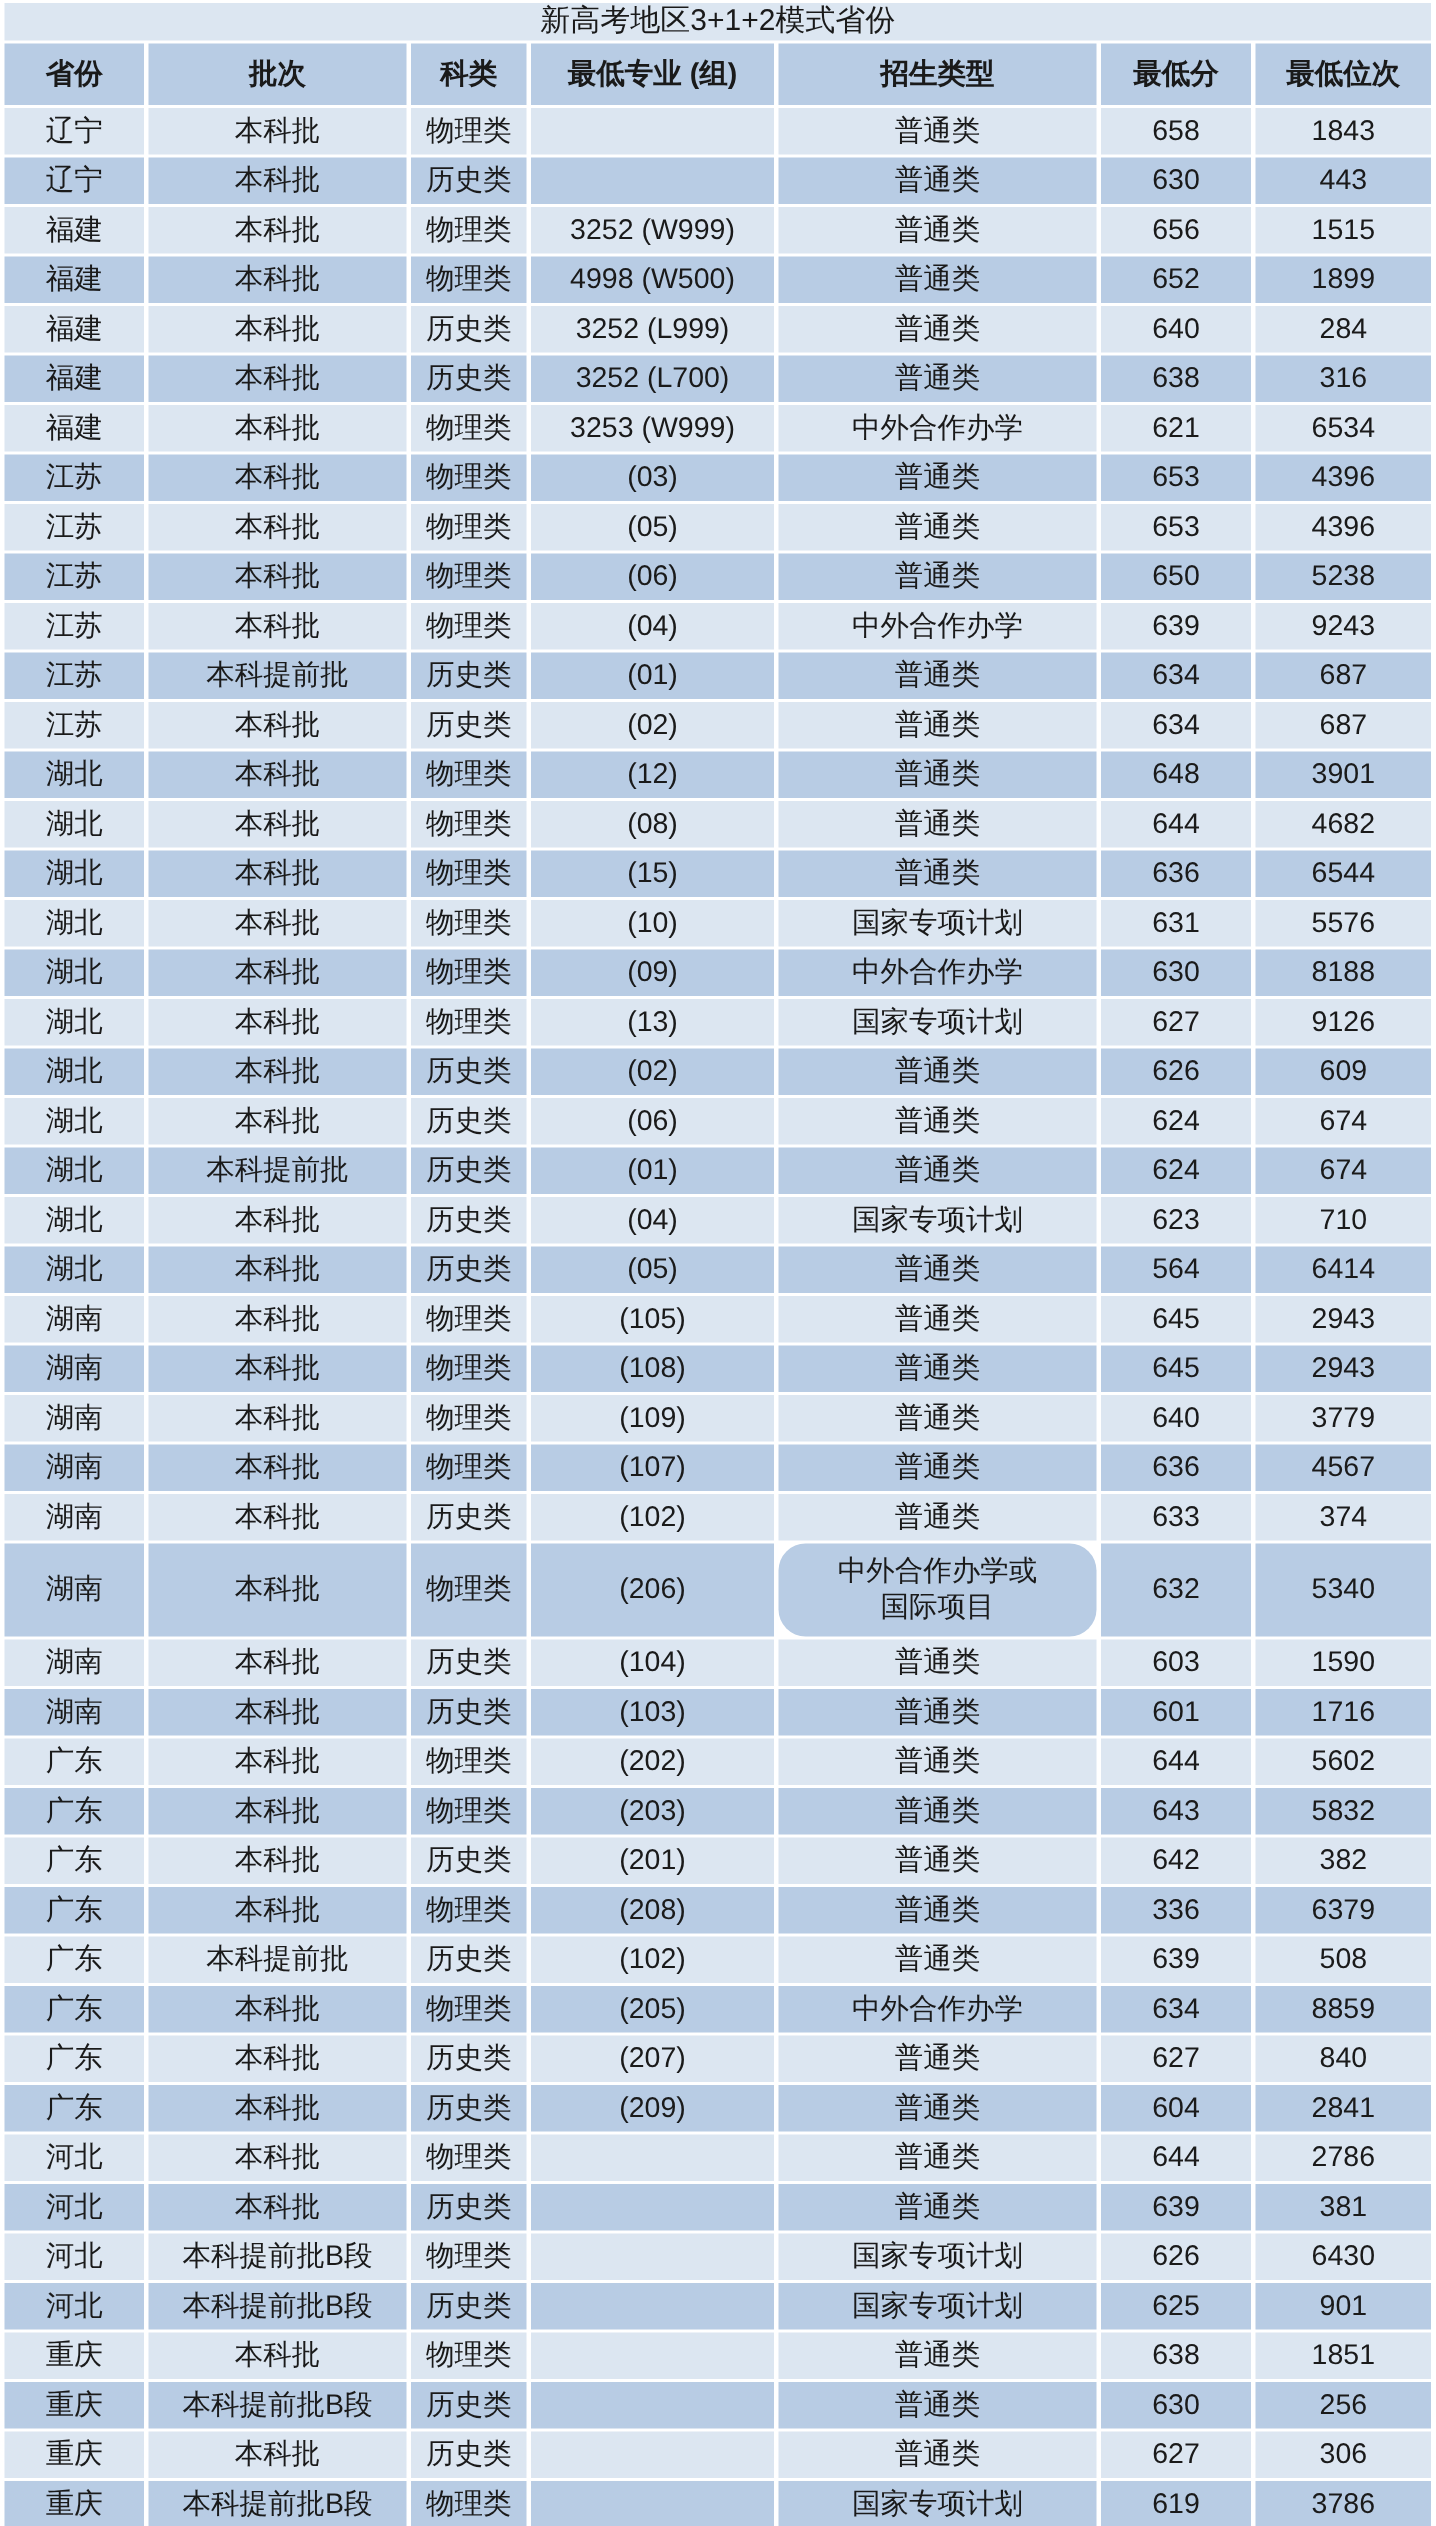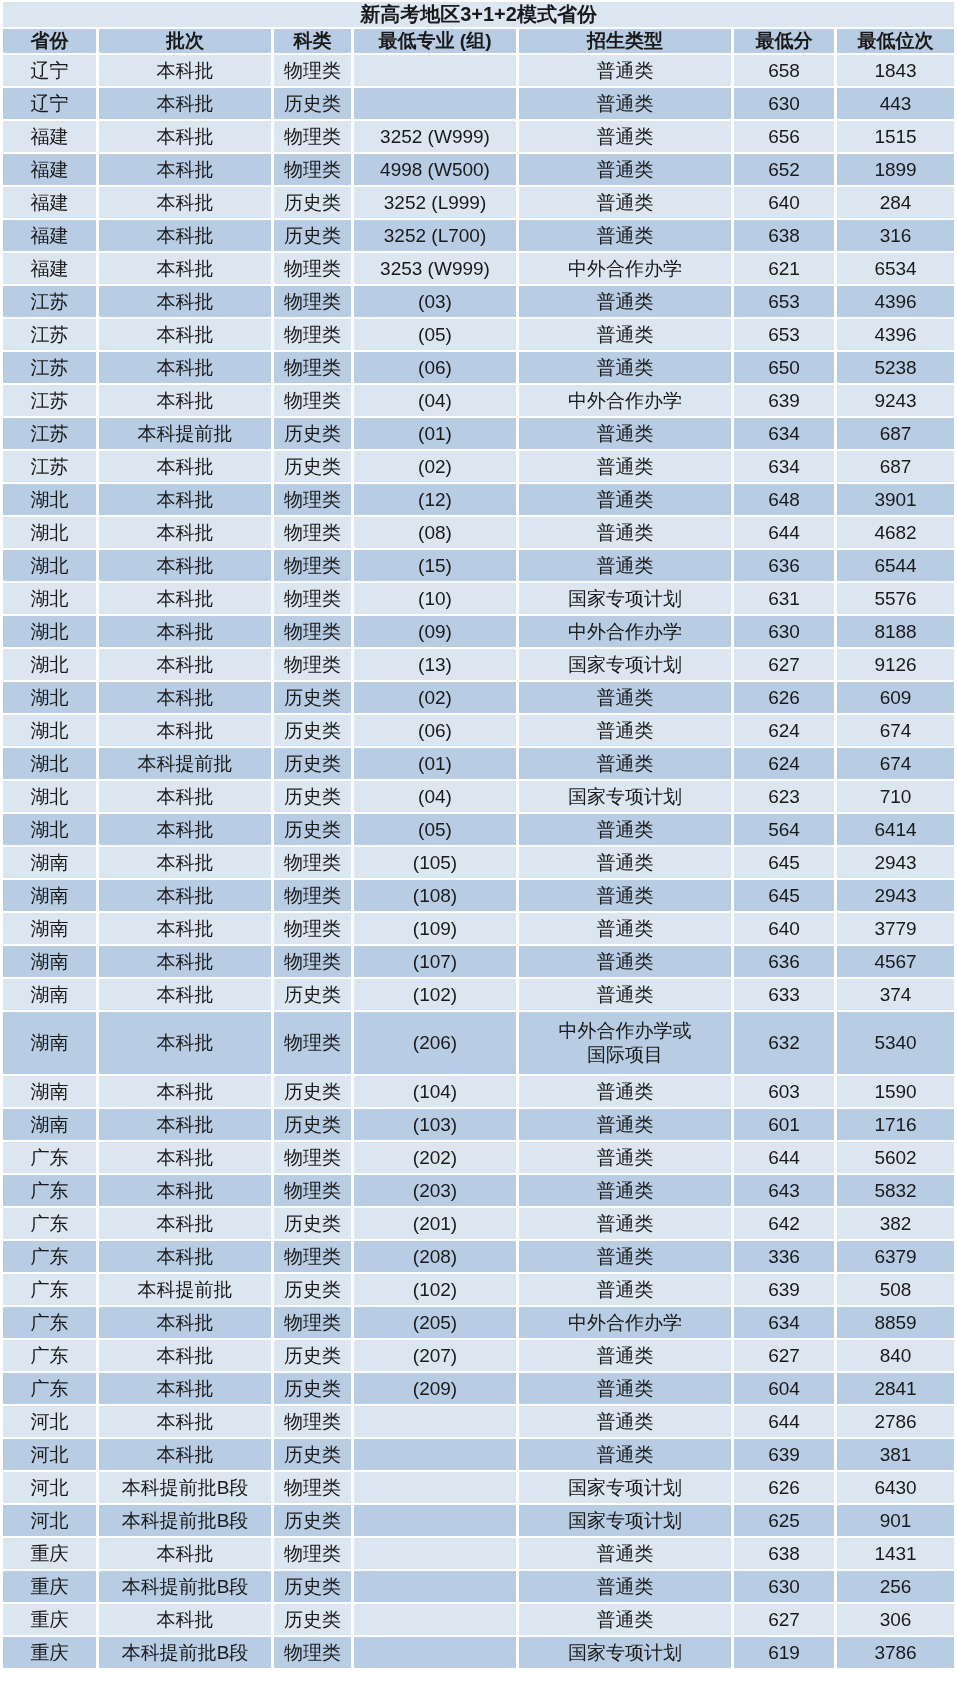--- a/index.html
+++ b/index.html
@@ -29,34 +29,34 @@
   td, th {
     text-align: center;
     vertical-align: middle;
     overflow: hidden;
     padding: 0;
     font-size: 19px;
     line-height: 1.25;
   }
   tr.title-row td {
     background: var(--title-bg);
-    font-weight: bold;
+    font-weight: normal;
     font-size: 20px;
     height: 14px;
   }
   tr.header-row th {
     background: var(--header-bg);
     font-weight: bold;
-    height: 24px;
+    height: 41px;
   }
   tbody td { height: 31px; font-weight: normal; }
   tr.row-light td { background: var(--row-light); }
   tr.row-dark  td { background: var(--row-dark); }
   tr.tall td { height: 62px; }
-  td.wrap-narrow { padding: 0 36px; }
+  td.wrap-narrow { padding: 0 36px; border-radius: 18px; }
 </style>
 </head>
 <body>
 
 <table class="score-table">
   <colgroup>
     <col style="width:93px">
     <col style="width:172px">
     <col style="width:77px">
     <col style="width:162px">
@@ -475,21 +475,21 @@
         <td>625</td>
         <td>901</td>
       </tr>
       <tr class="row-light">
         <td>重庆</td>
         <td>本科批</td>
         <td>物理类</td>
         <td></td>
         <td>普通类</td>
         <td>638</td>
-        <td>1431</td>
+        <td>1851</td>
       </tr>
       <tr class="row-dark">
         <td>重庆</td>
         <td>本科提前批B段</td>
         <td>历史类</td>
         <td></td>
         <td>普通类</td>
         <td>630</td>
         <td>256</td>
       </tr>

